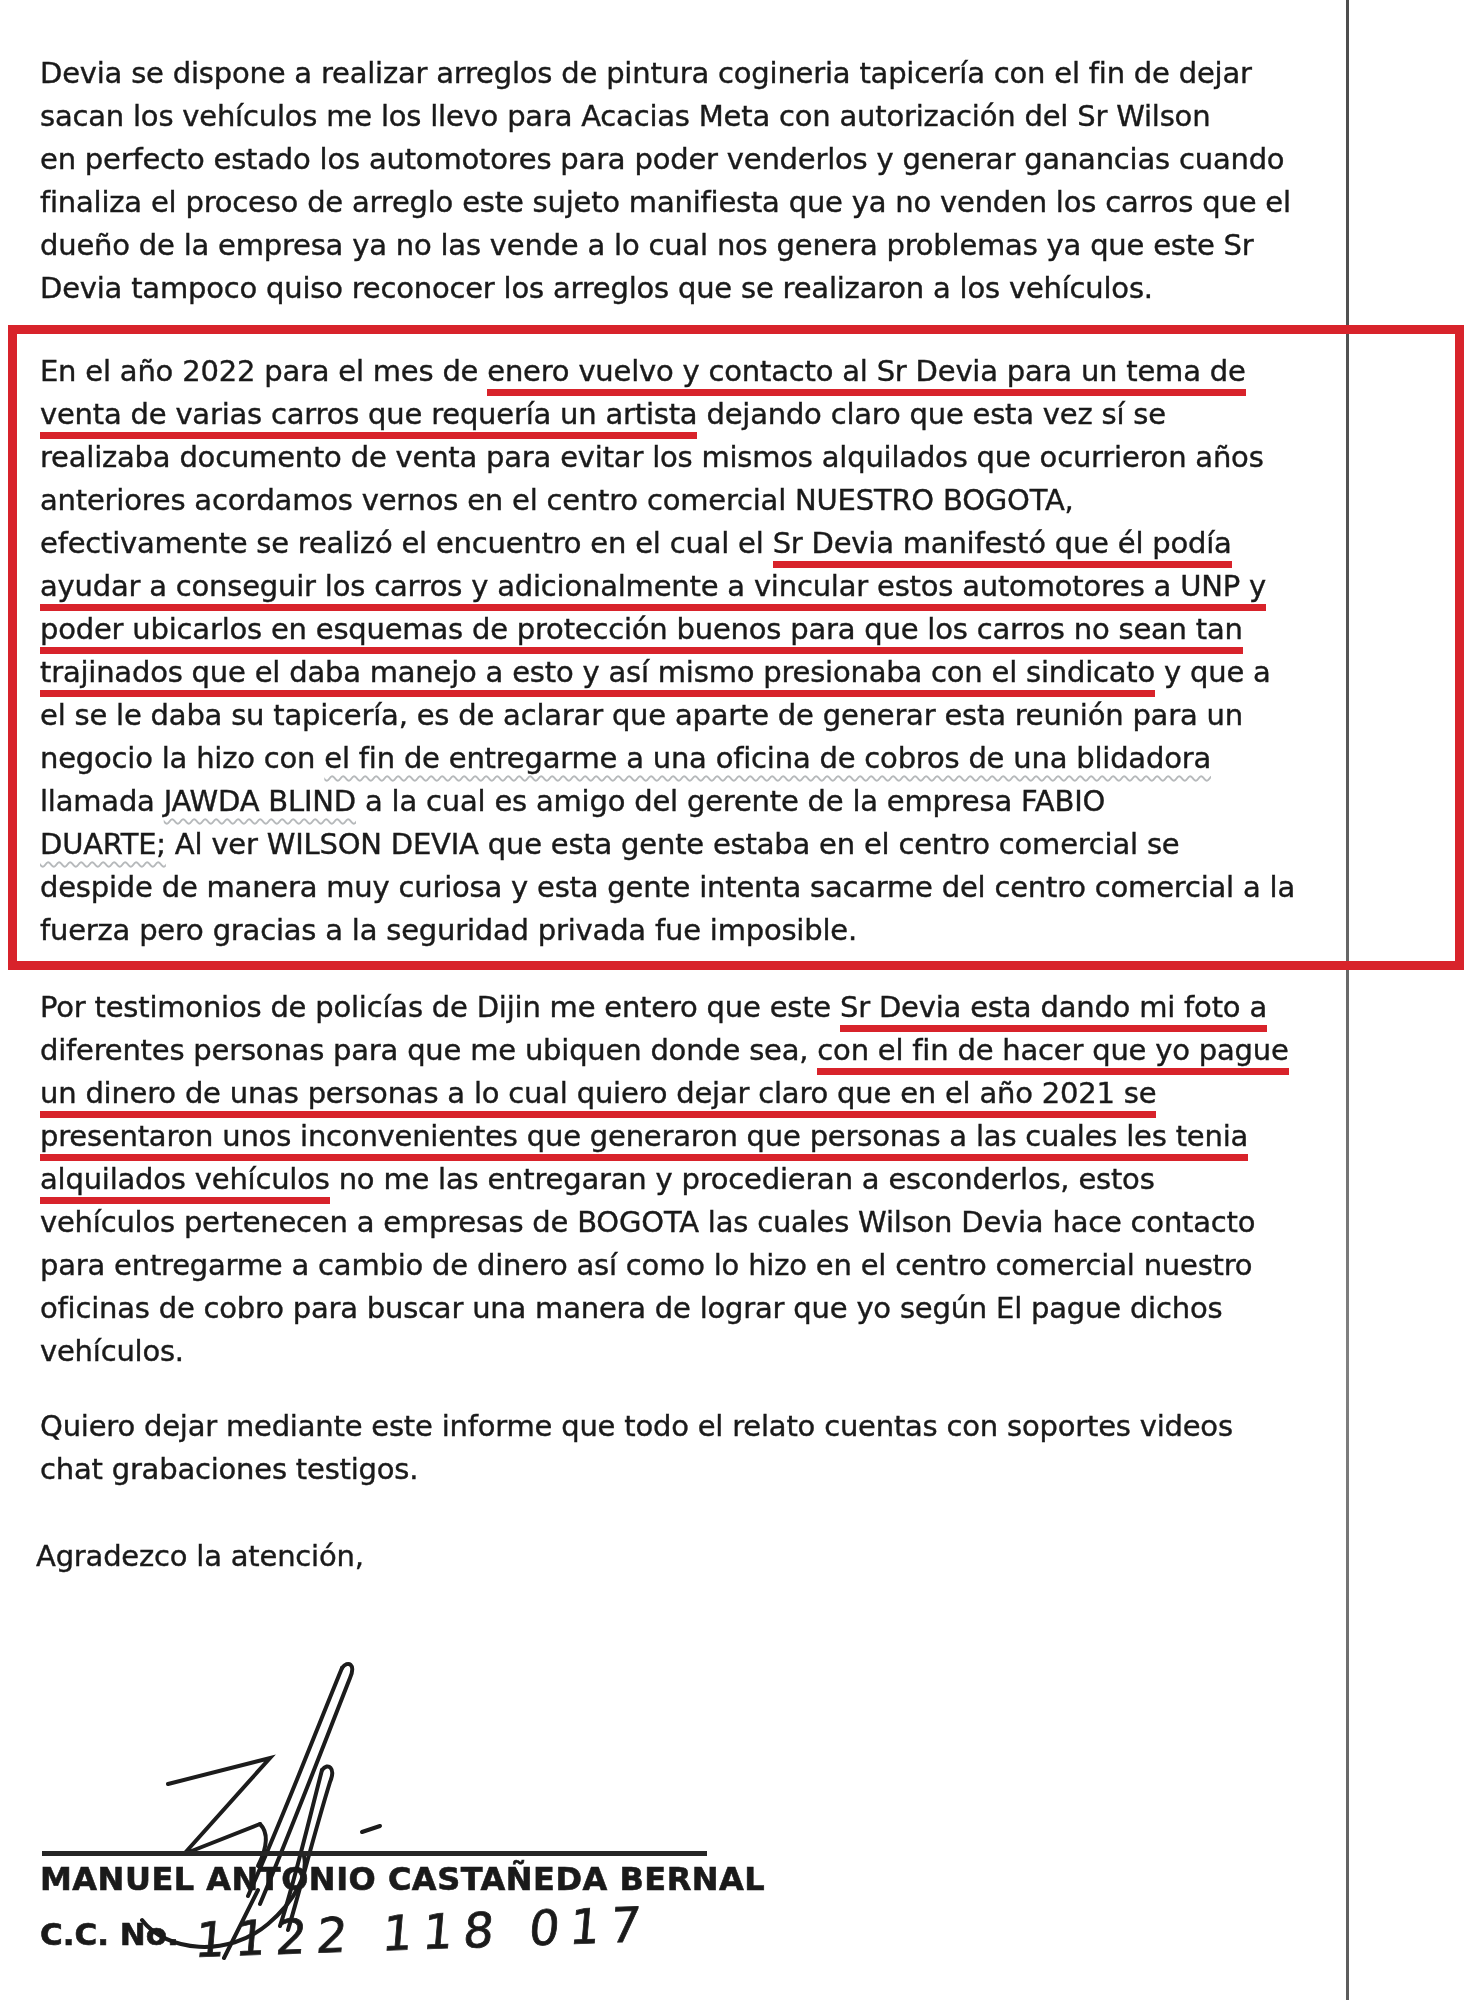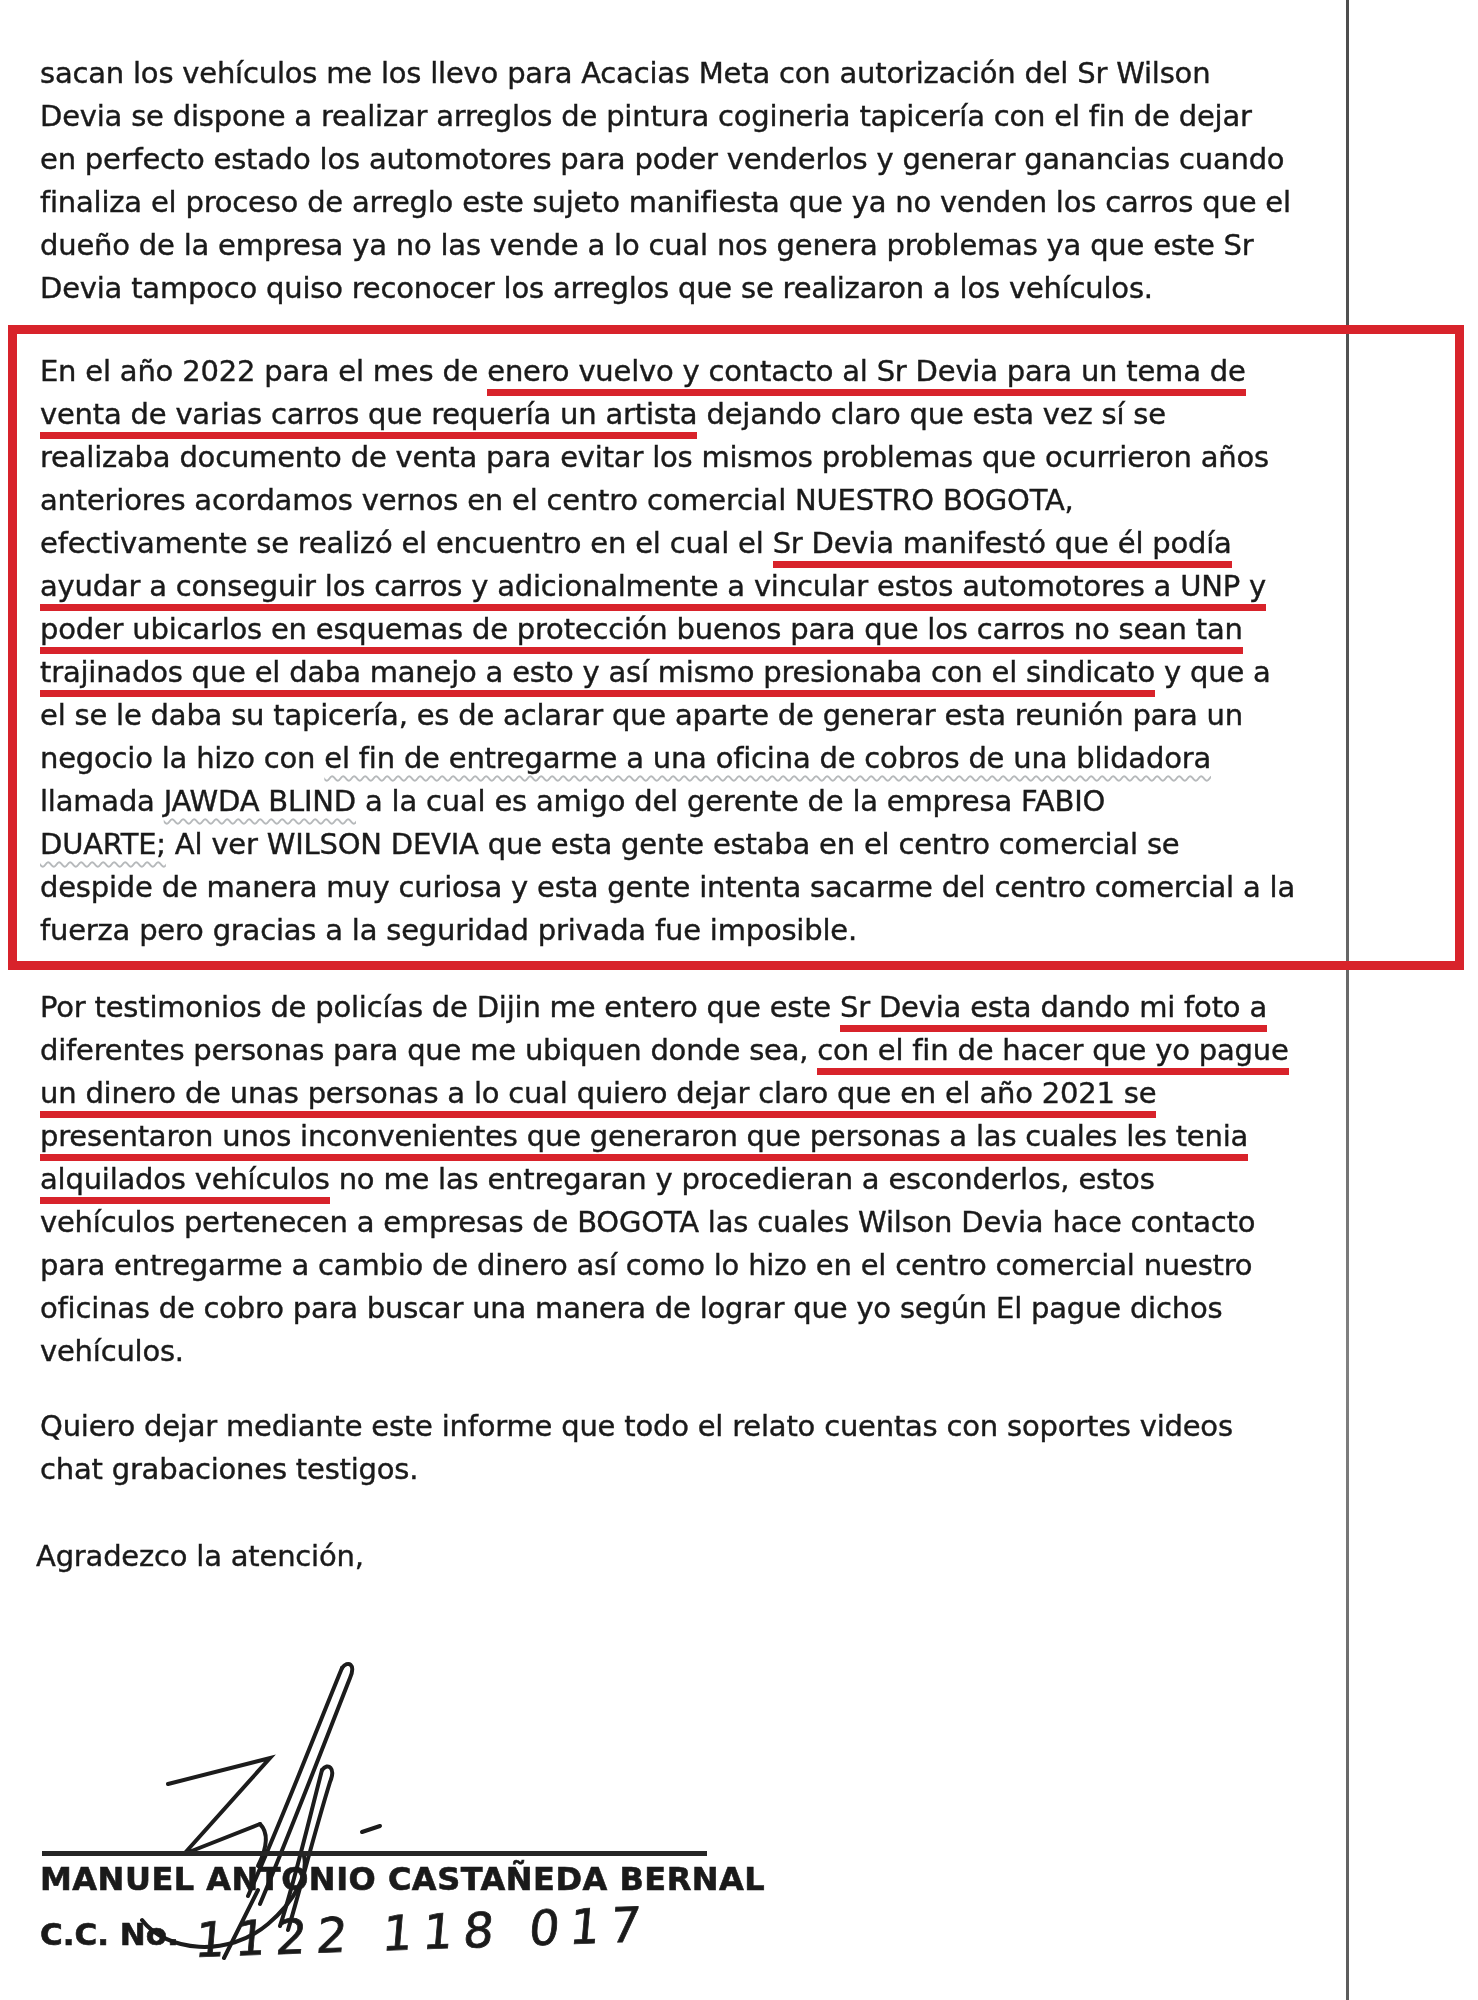--- a/index.html
+++ b/index.html
@@ -52,31 +52,31 @@
   }
 </style>
 </head>
 <body>
 
 <div class="vline"></div>
 
 <main class="letter">
   <div>
       <section class="para" id="p1">
+        <div class="line"><span>Devia se dispone a realizar arreglos de pintura cogineria tapicería con el fin de dejar</span></div>
         <div class="line"><span>sacan los vehículos me los llevo para Acacias Meta con autorización del Sr Wilson</span></div>
-        <div class="line"><span>Devia se dispone a realizar arreglos de pintura cogineria tapicería con el fin de dejar</span></div>
         <div class="line"><span>en perfecto estado los automotores para poder venderlos y generar ganancias cuando</span></div>
         <div class="line"><span>finaliza el proceso de arreglo este sujeto manifiesta que ya no venden los carros que el</span></div>
         <div class="line"><span>dueño de la empresa ya no las vende a lo cual nos genera problemas ya que este Sr</span></div>
         <div class="line"><span>Devia tampoco quiso reconocer los arreglos que se realizaron a los vehículos.</span></div>
       </section>
       <section class="para boxed" id="p2">
         <div class="line"><span>En el año 2022 para el mes de </span><span class="redline">enero vuelvo y contacto al Sr Devia para un tema de</span></div>
         <div class="line"><span class="redline">venta de varias carros que requería un artista</span><span> dejando claro que esta vez sí se</span></div>
-        <div class="line"><span>realizaba documento de venta para evitar los mismos problemas que ocurrieron años</span></div>
+        <div class="line"><span>realizaba documento de venta para evitar los mismos alquilados que ocurrieron años</span></div>
         <div class="line"><span>anteriores acordamos vernos en el centro comercial NUESTRO BOGOTA,</span></div>
         <div class="line"><span>efectivamente se realizó el encuentro en el cual el </span><span class="redline">Sr Devia manifestó que él podía</span></div>
         <div class="line"><span class="redline">ayudar a conseguir los carros y adicionalmente a vincular estos automotores a UNP y</span></div>
         <div class="line"><span class="redline">poder ubicarlos en esquemas de protección buenos para que los carros no sean tan</span></div>
         <div class="line"><span class="redline">trajinados que el daba manejo a esto y así mismo presionaba con el sindicato</span><span> y que a</span></div>
         <div class="line"><span>el se le daba su tapicería, es de aclarar que aparte de generar esta reunión para un</span></div>
         <div class="line"><span>negocio la hizo con </span><span class="pencil">el fin de entregarme a una oficina de cobros de una blidadora</span></div>
         <div class="line"><span>llamada </span><span class="pencil">JAWDA BLIND</span><span> a la cual es amigo del gerente de la empresa FABIO</span></div>
         <div class="line"><span class="pencil">DUARTE;</span><span> Al ver WILSON DEVIA que esta gente estaba en el centro comercial se</span></div>
         <div class="line"><span>despide de manera muy curiosa y esta gente intenta sacarme del centro comercial a la</span></div>

